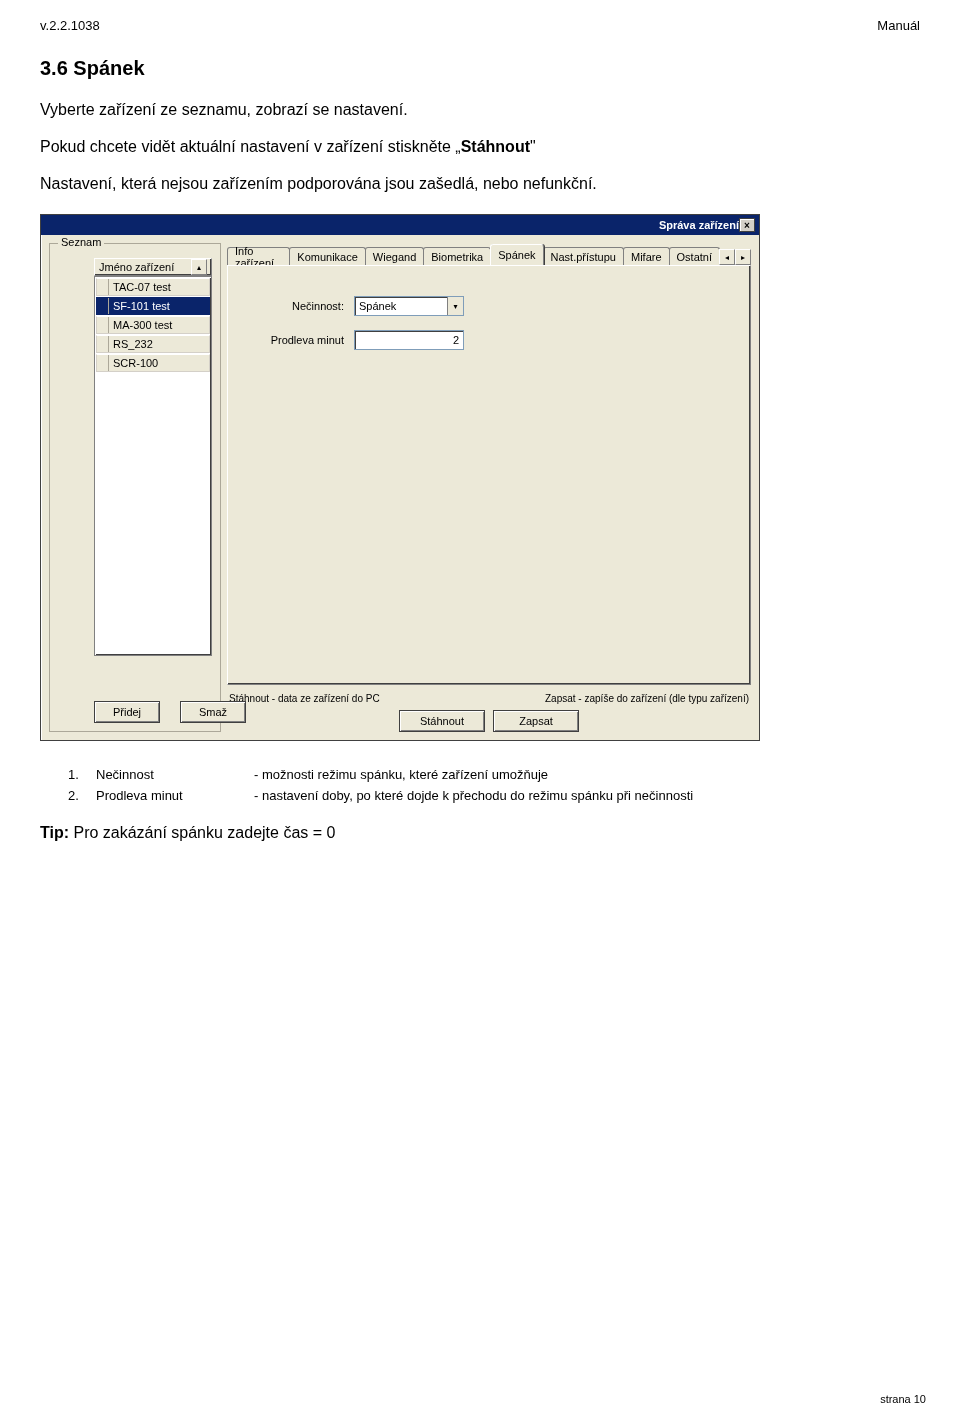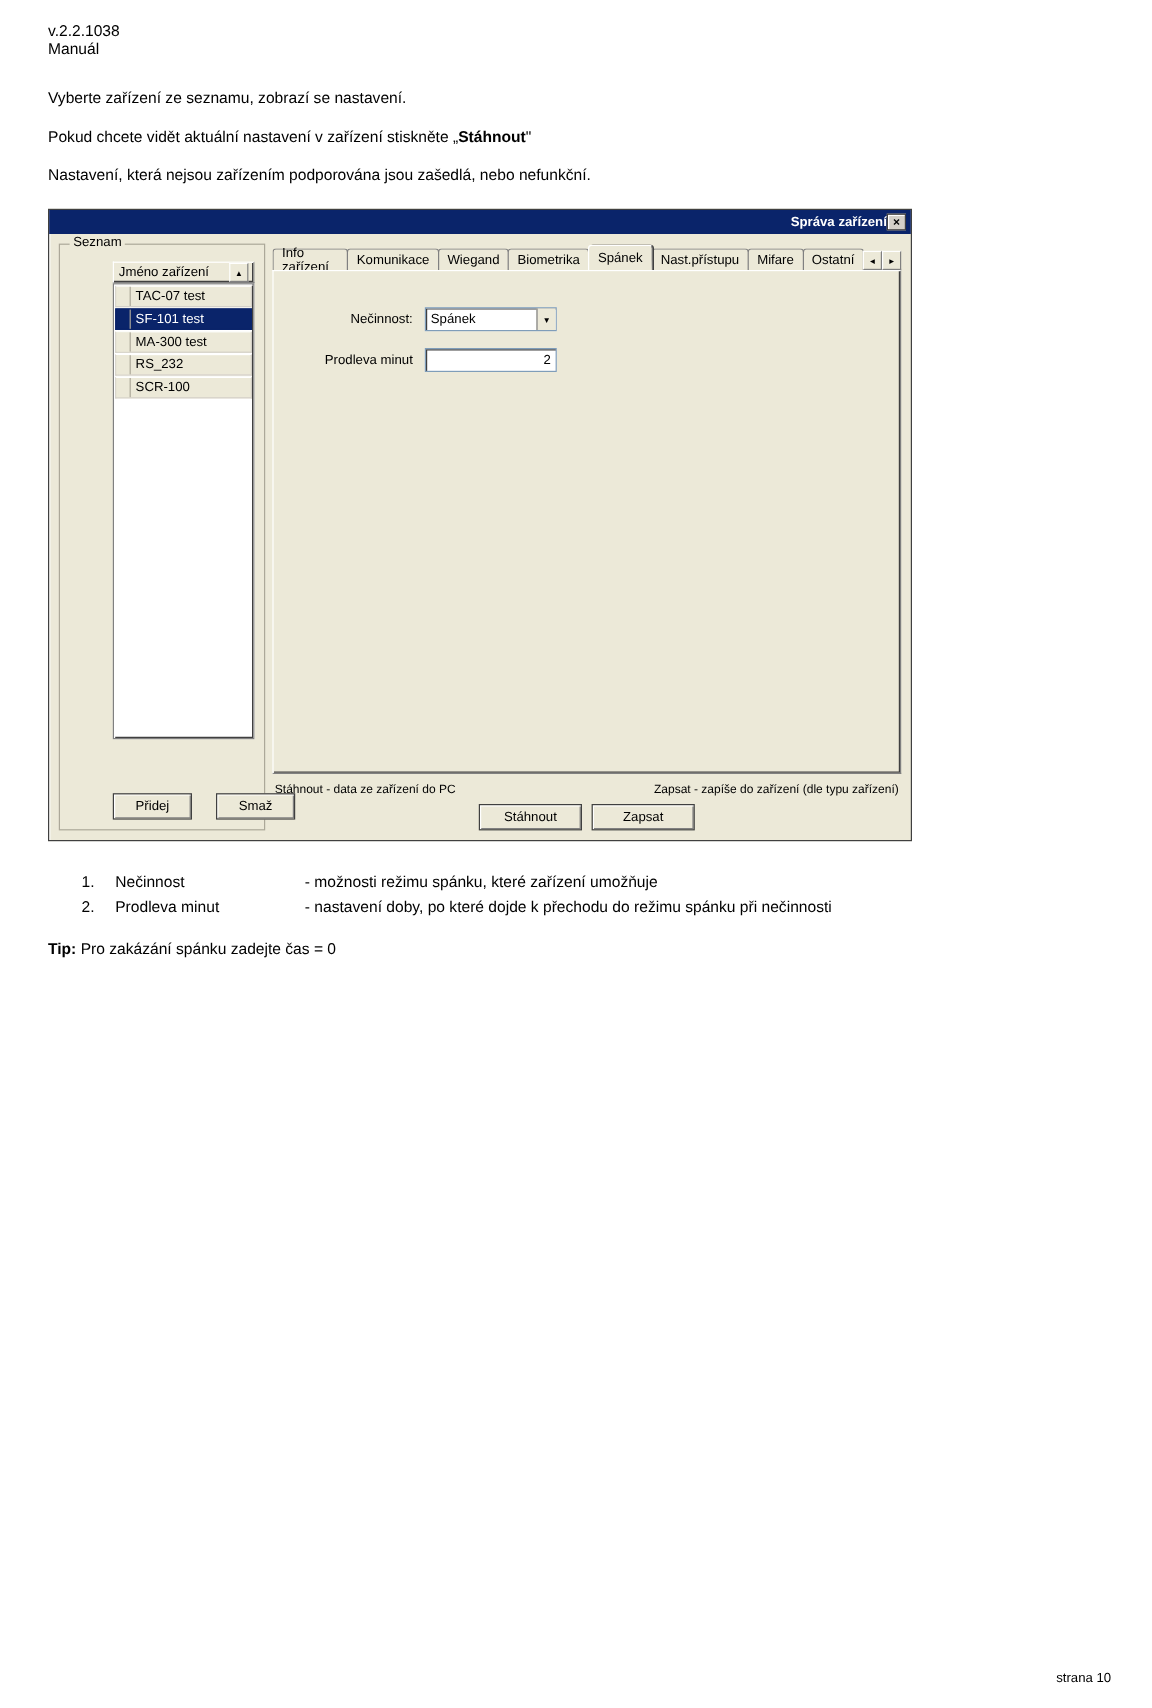--- a/index.html
+++ b/index.html
@@ -14,29 +14,28 @@
   .page {
     padding: 18px 40px 18px 40px;
     position: relative;
     min-height: 1423px;
   }
   .hdr-row {
     display: flex;
     justify-content: space-between;
     font-size: 13px;
     margin-bottom: 24px;
-    flex-direction: column;
   }
   .h-section {
     font-size: 20px;
     font-weight: bold;
     margin-bottom: 18px;
   }
   .para {
-    font-size: 13px;
+    font-size: 16px;
     line-height: 1.55;
     margin-bottom: 12px;
   }
   .para b { font-weight: bold; }
   .tip-line { margin-top: 14px; }
 
   
   .win {
     width: 720px;
     margin: 18px 0 24px 0;
@@ -211,20 +210,21 @@
 </style>
 </head>
 <body>
 
 <div class="page">
   <div class="hdr-row">
     <span>v.2.2.1038</span>
     <span>Manuál</span>
   </div>
 
+  <div class="h-section">3.6 Spánek</div>
 
   <div class="para">Vyberte zařízení ze seznamu, zobrazí se nastavení.</div>
 
   <div class="para">
     <span>Pokud chcete vidět aktuální nastavení v zařízení stiskněte „</span><b>Stáhnout</b><span>"</span>
   </div>
 
   <div class="para">Nastavení, která nejsou zařízením podporována jsou zašedlá, nebo nefunkční.</div>
 
   <div class="win">

